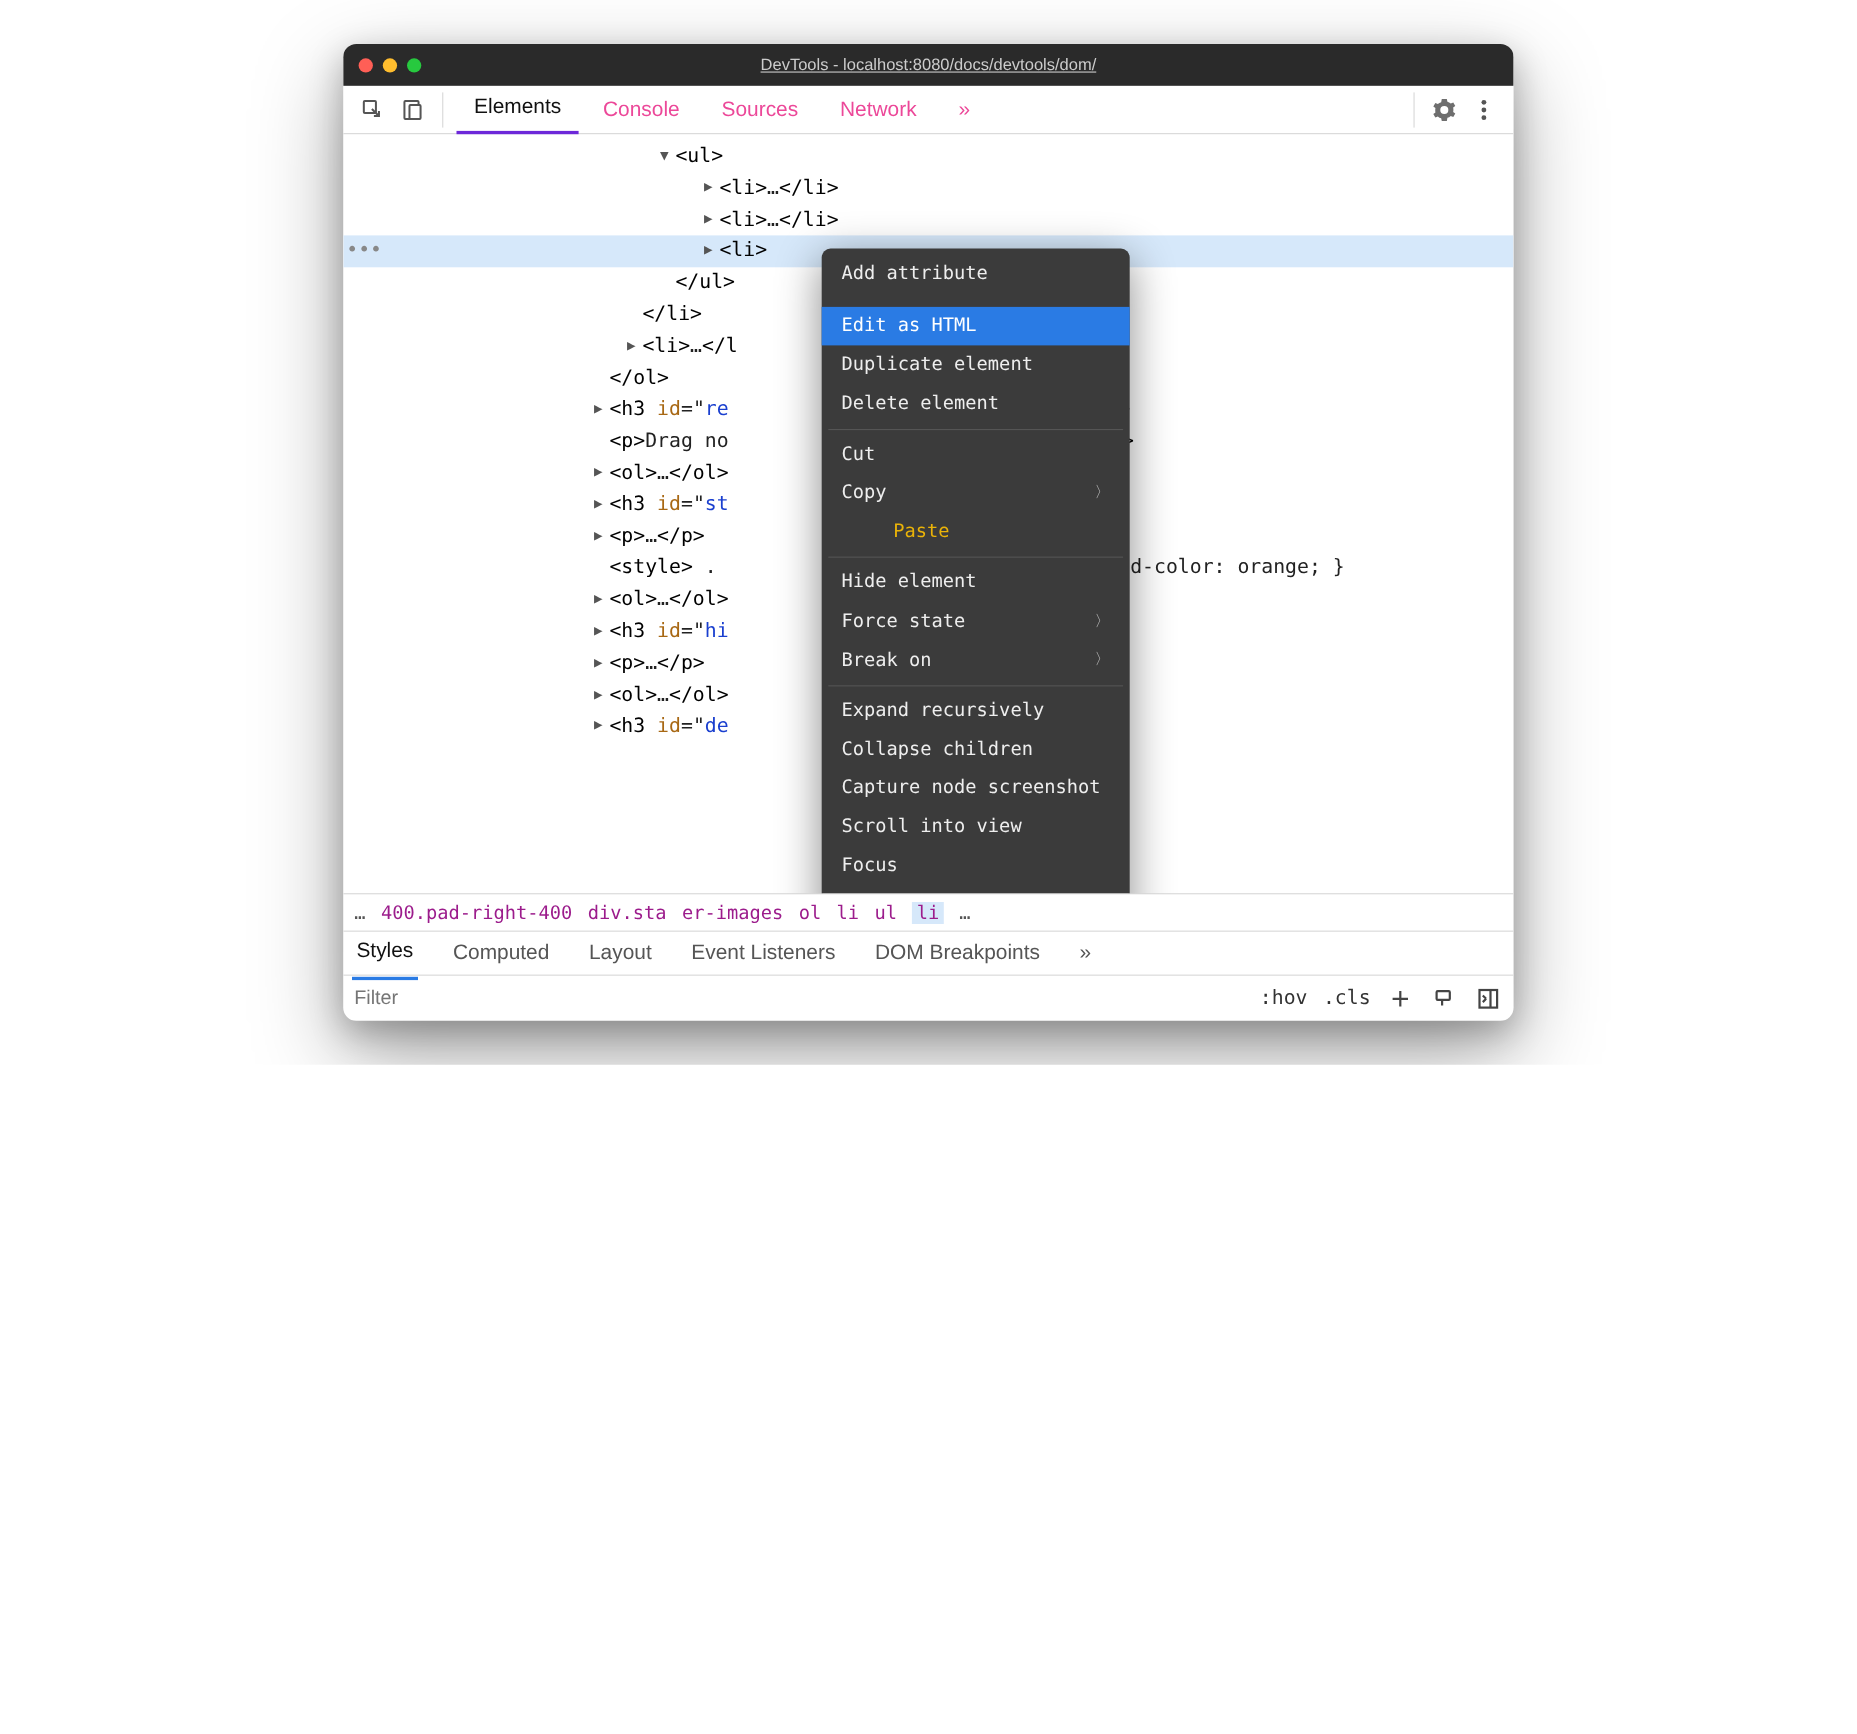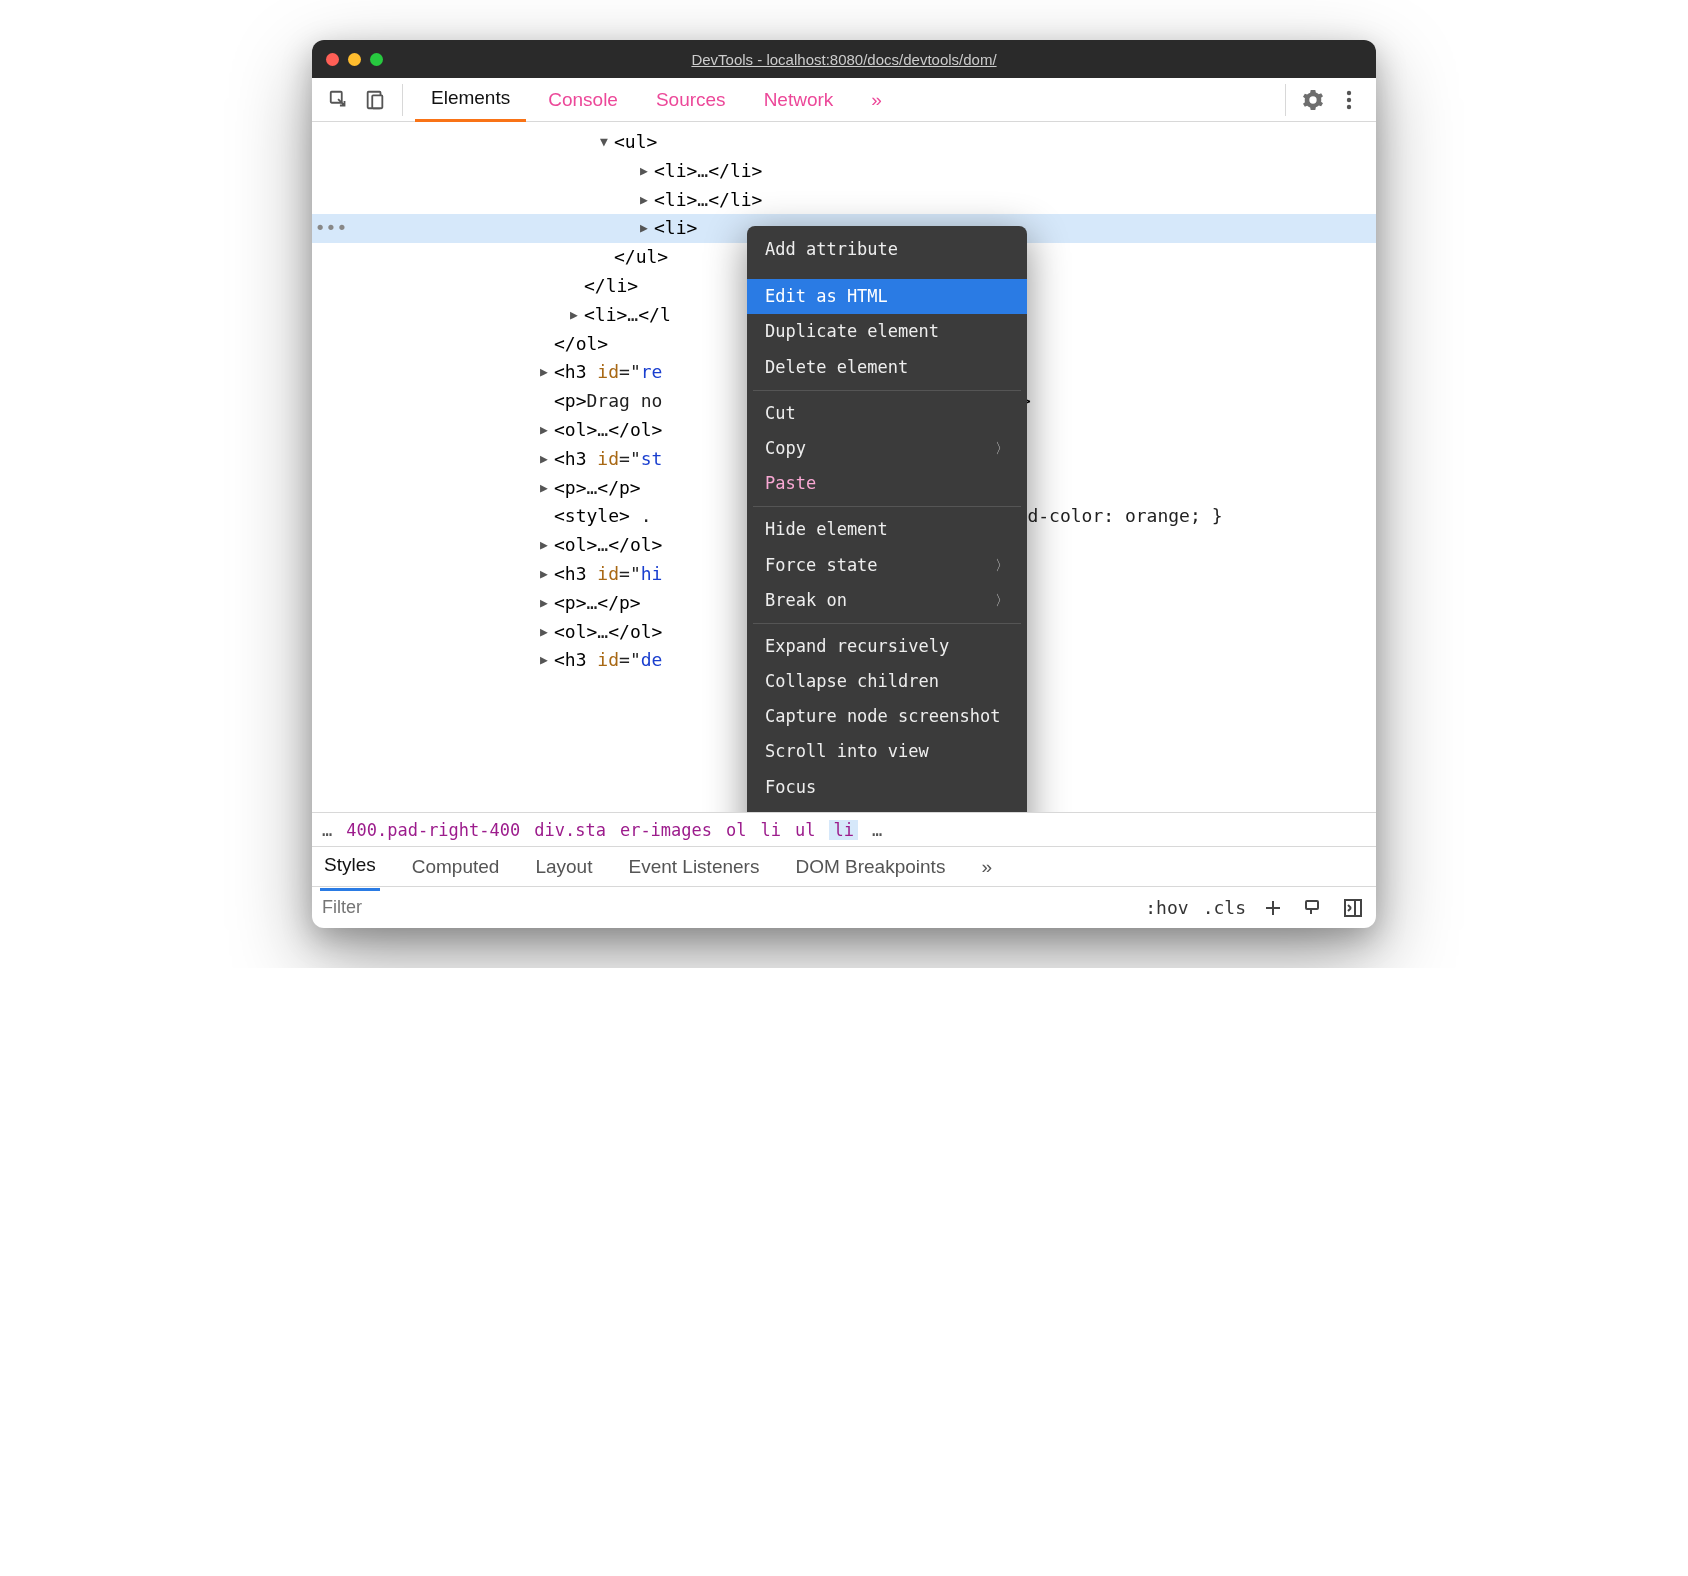--- a/index.html
+++ b/index.html
@@ -10,38 +10,38 @@
 .tl-btn { width:13px; height:13px; border-radius:50%; }
 .tl-close { background:#ff5f56; }
 .tl-min { background:#ffbd2e; }
 .tl-max { background:#27c93f; }
 .tl-title { position:absolute; left:50%; transform:translateX(-50%); font-weight:500; color:#ccc;text-decoration:underline; }
 
 .toolbar { height:44px; border-bottom:1px solid #d8d8d8; display:flex; align-items:center; padding:0 12px; gap:6px; }
 .tb-icon { width:30px; height:30px; display:flex; align-items:center; justify-content:center; color:#555; cursor:pointer; }
 .tb-sep { width:1px; height:32px; background:#d8d8d8; margin:0 6px; }
 .tb-tab { padding:0 16px; height:44px; display:flex; align-items:center; font-size:19px; color:#ec4899; cursor:pointer; }
-.tb-tab.active { color:#111; border-bottom:3px solid #f97316; font-weight:500; }
+.tb-tab.active { color:#111; border-bottom:3px solid #6d28d9; font-weight:500; }
 .tb-spacer { flex:1; }
 
 .elements { font-family: Menlo, Consolas, monospace; font-size:18px; line-height:1.6; padding:6px 0 6px 0; height:690px; overflow:hidden; position:relative; }
 .row { display:flex; align-items:center; white-space:pre; padding:0 10px 0 0; }
 .row.selected { background:#d6e8fa; }
 .gutter { width:38px; display:inline-flex; justify-content:center; color:#888; }
 .indent { display:inline-block; }
 .arrow { display:inline-block; width:14px; color:#555; font-size:13px; }
 .tag { color:#000000; }
 .attr-name { color:#a86814; }
 .attr-val { color:#1a3fcf; }
 .txt { color:#222; }
 
 .context-menu { position:absolute; left:435px; top:104px; width:280px; background:#3b3b3b; border-radius:8px; padding:6px 0; box-shadow:0 10px 40px rgba(0,0,0,0.45); font-size:17px; color:#eee; z-index:20; }
 .cm-item { padding:4px 18px; display:flex; align-items:center; justify-content:space-between; cursor:pointer; }
 .cm-item.highlight { background:#2a7be4; color:#fff;margin-top:12px; }
-.cm-item.disabled { color:#f9a8d4; }
+.cm-item.disabled { color:#eab308;margin-left:47px; }
 .cm-sep { height:1px; background:#555; margin:5px 6px; }
 .cm-chevron { font-size:14px; color:#bbb; }
 
 .breadcrumb { height:34px; border-top:1px solid #d8d8d8; display:flex; align-items:center; font-family:Menlo,Consolas,monospace; font-size:17px; padding:0 10px; gap:14px; color:#555; }
 .bc-item { cursor:pointer; }
 .bc-purple { color:#9c1c8c; }
 .bc-sel { background:#d6e8fa; padding:0 4px; }
 
 .subtabs { height:40px; display:flex; align-items:center; border-top:1px solid #d8d8d8; padding:0 8px; gap:28px; font-size:19px; }
 .subtab { cursor:pointer; color:#555; padding:0 4px; height:48px; display:flex; align-items:center; }

